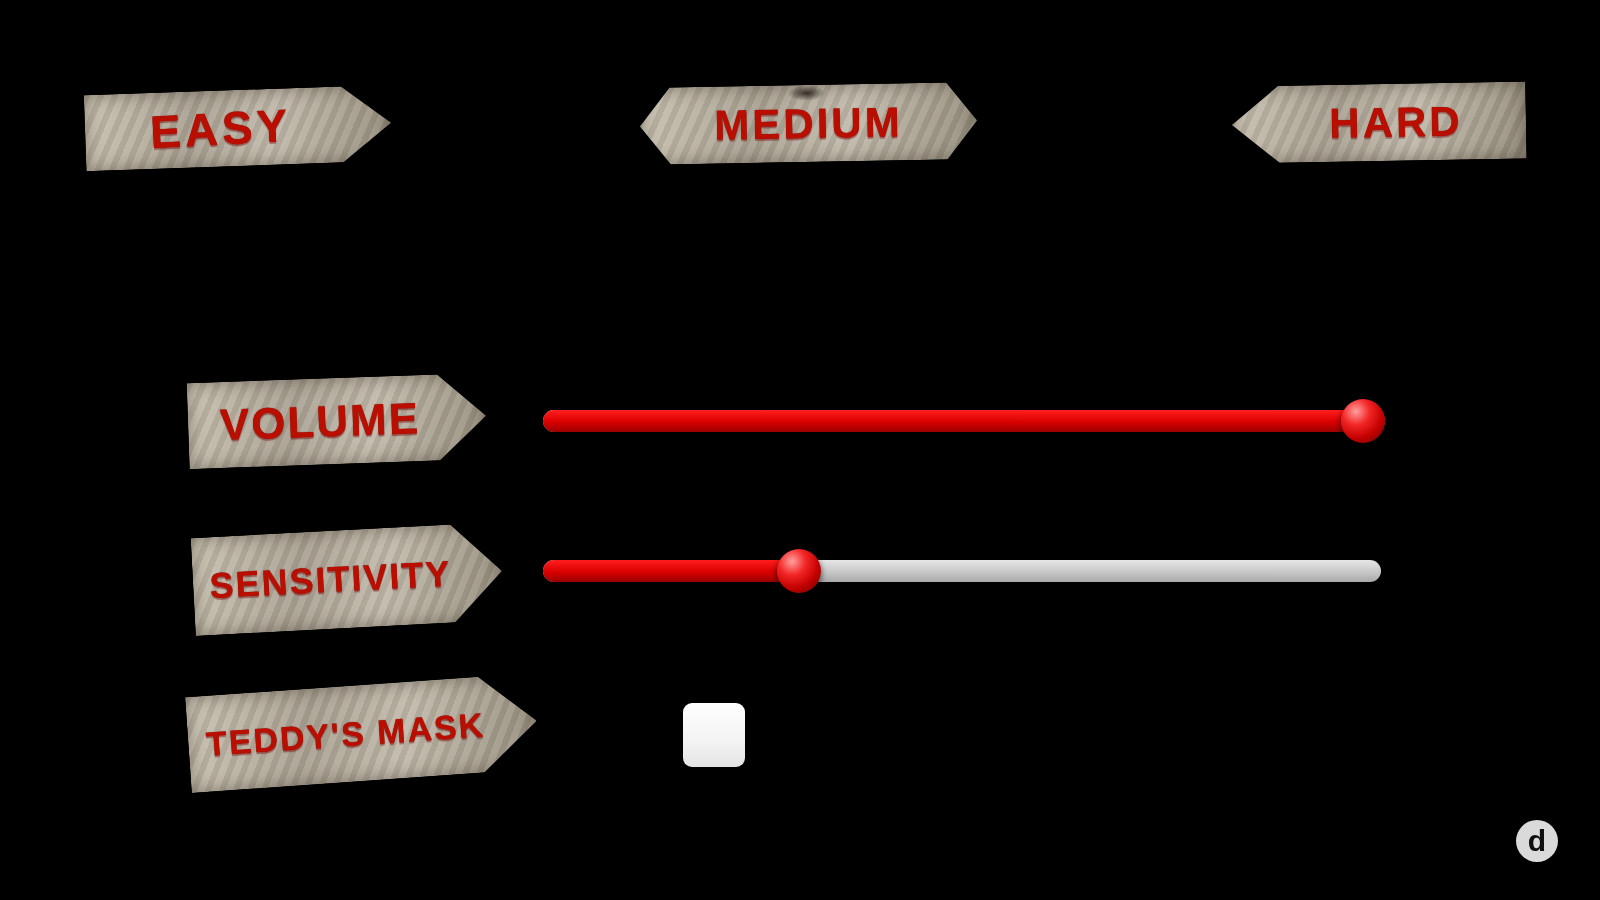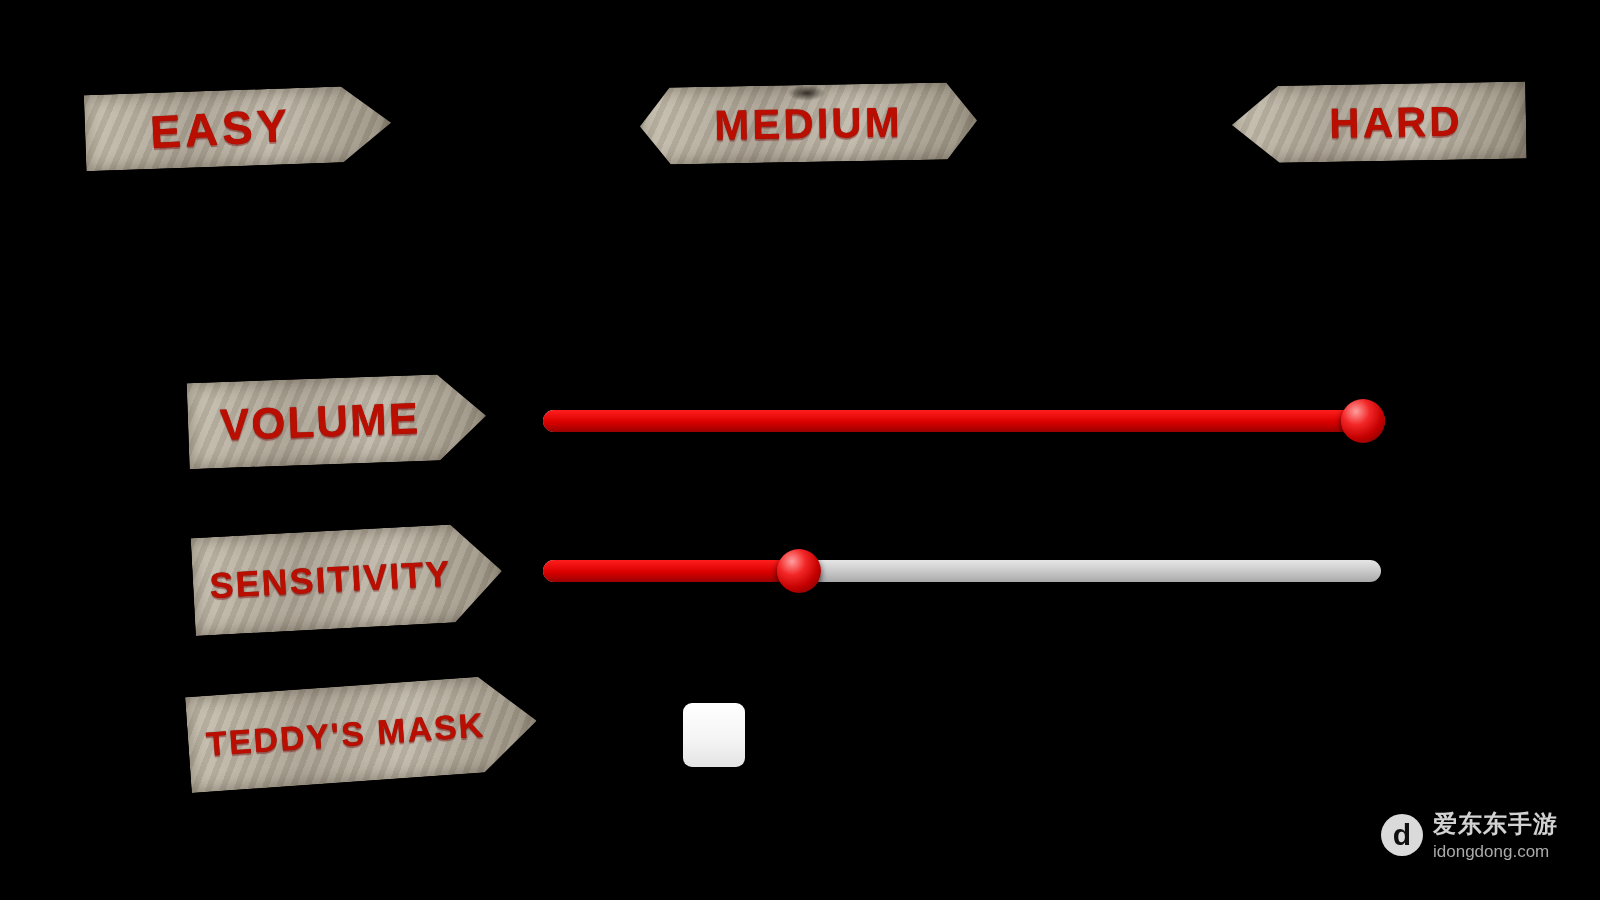--- a/index.html
+++ b/index.html
@@ -179,19 +179,15 @@
     <div class="knob"></div>
   </div>
 
   <div class="sign arrow-right teddysmask">
     <span class="sign-label">TEDDY'S MASK</span>
   </div>
   <div class="checkbox"></div>
 
   <div class="watermark">
     <div class="wm-logo">d</div>
-    <div class="wm-text">
-      <div class="wm-title">爱东东手游</div>
-      <div class="wm-url">idongdong.com</div>
-    </div>
   </div>
 
 </div>
 
 </body></html>

